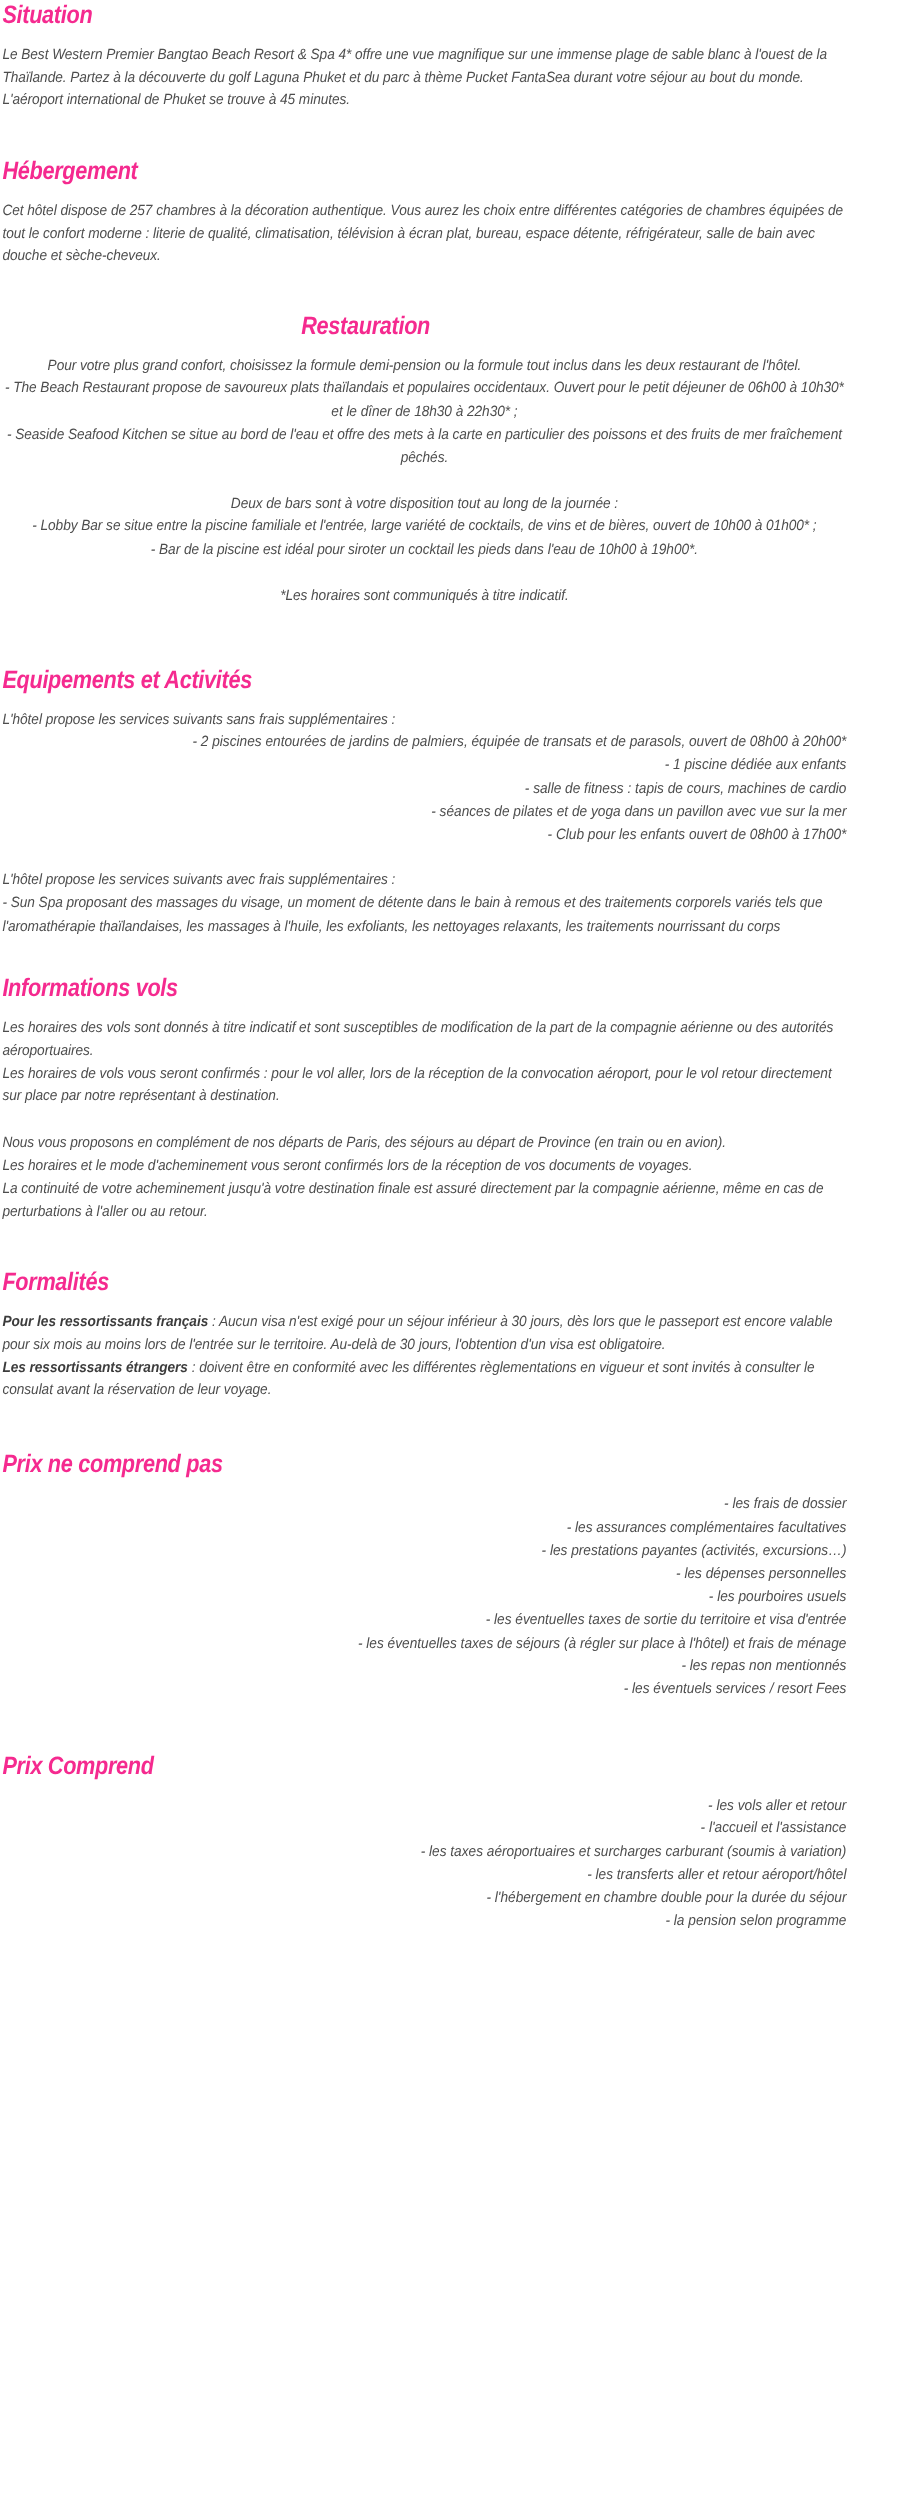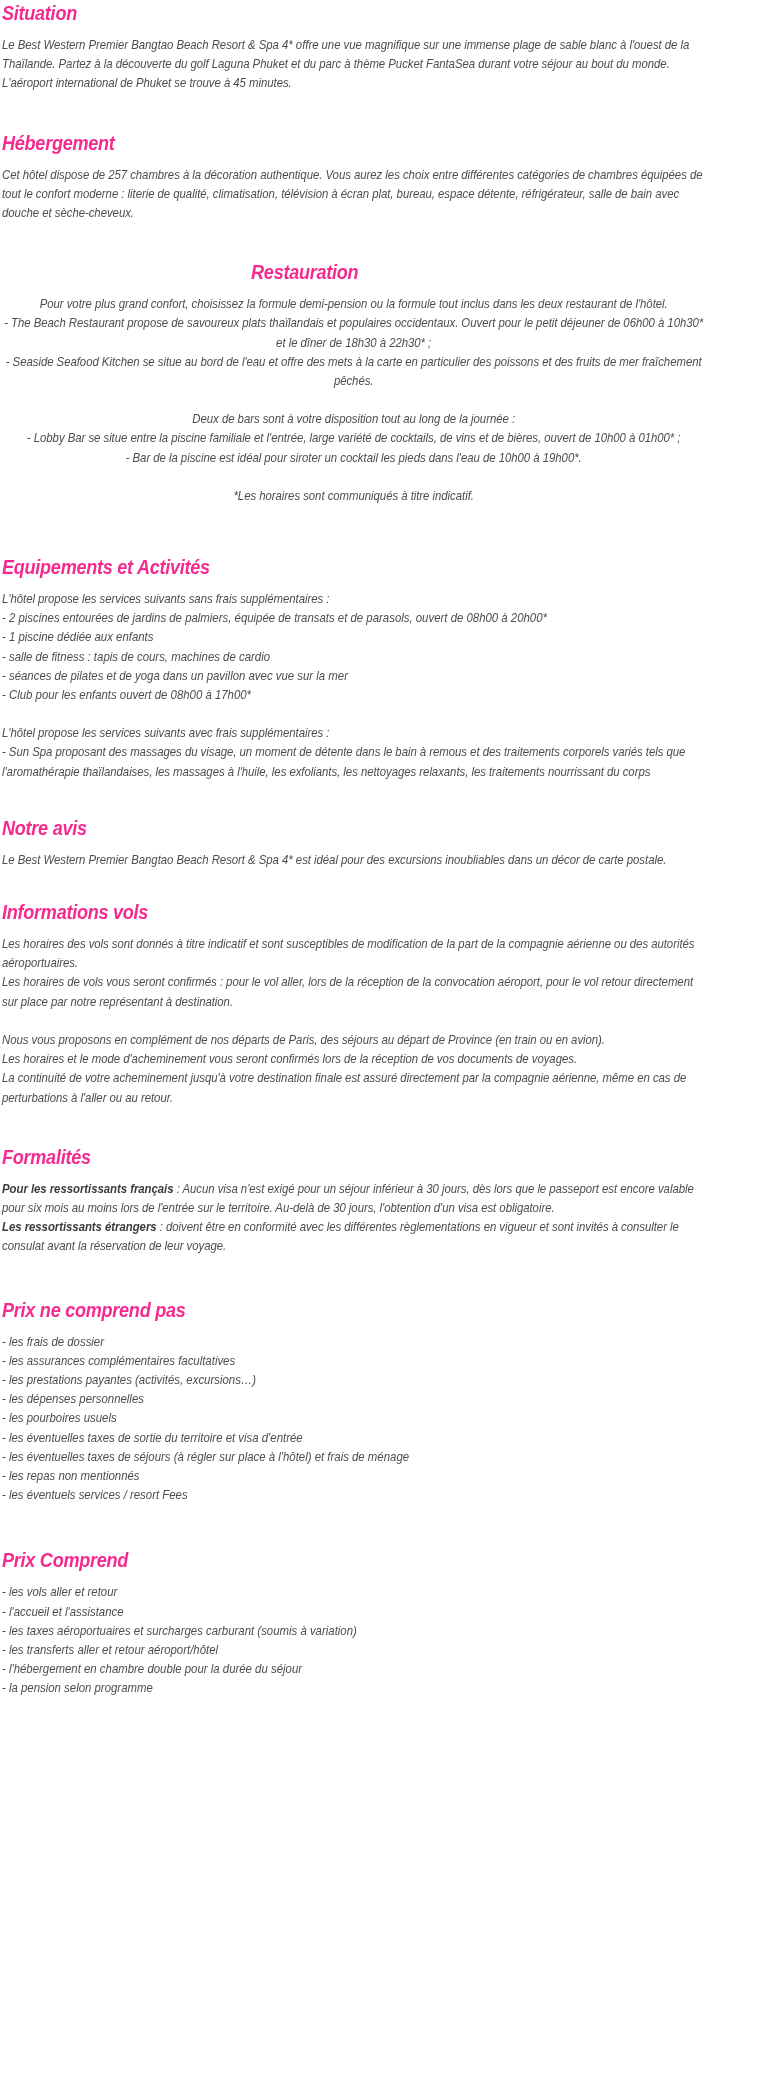--- a/index.html
+++ b/index.html
@@ -59,21 +59,21 @@
   .s-situation        { padding-top: 0px; }
   .s-hebergement      { padding-top: 36px; }
   .s-restauration     { padding-top: 36px; text-align: center; }
   .s-equipements      { padding-top: 48px; }
   .s-notreavis        { padding-top: 33px; }
   .s-infovols         { padding-top: 29px; }
   .s-formalites       { padding-top: 36px; }
   .s-prixcomprend     { padding-top: 42px; }
   .s-prixnecomprend   { padding-top: 40px; }
 
-  .list-block { margin-top: 0; }
+  .list-block { margin-top: 0; text-align: right; }
   .list-line {
     font-style: italic;
     font-size: 12.4px;
     line-height: 19.2px;
     color: #4d4d4d;
     transform: scaleX(0.92);
     transform-origin: left top;
     width: 108.6%;
     white-space: nowrap;
   }
@@ -112,25 +112,20 @@
         <div class="list-line">- 2 piscines entourées de jardins de palmiers, équipée de transats et de parasols, ouvert de 08h00 à 20h00*</div>
         <div class="list-line">- 1 piscine dédiée aux enfants</div>
         <div class="list-line">- salle de fitness : tapis de cours, machines de cardio</div>
         <div class="list-line">- séances de pilates et de yoga dans un pavillon avec vue sur la mer</div>
         <div class="list-line">- Club pour les enfants ouvert de 08h00 à 17h00*</div>
       </div>
     <div class="spacer-19"></div>
     <div class="body-text">L'hôtel propose les services suivants avec frais supplémentaires :<br>- Sun Spa proposant des massages du visage, un moment de détente dans le bain à remous et des traitements corporels variés tels que l'aromathérapie thaïlandaises, les massages à l'huile, les exfoliants, les nettoyages relaxants, les traitements nourrissant du corps</div>
   </section>
 
-  <section class="sec s-notreavis">
-    <h2 class="section-title">Notre avis</h2>
-    <div class="gap-after-title"></div>
-    <p class="body-text">Le Best Western Premier Bangtao Beach Resort &amp; Spa 4* est idéal pour des excursions inoubliables dans un décor de carte postale.</p>
-  </section>
 
   <section class="sec s-infovols">
     <h2 class="section-title">Informations vols</h2>
     <div class="gap-after-title"></div>
     <div class="body-text para-block">Les horaires des vols sont donnés à titre indicatif et sont susceptibles de modification de la part de la compagnie aérienne ou des autorités aéroportuaires.<br>Les horaires de vols vous seront confirmés : pour le vol aller, lors de la réception de la convocation aéroport, pour le vol retour directement sur place par notre représentant à destination.</div>
     <div class="body-text para-block">Nous vous proposons en complément de nos départs de Paris, des séjours au départ de Province (en train ou en avion).<br>Les horaires et le mode d'acheminement vous seront confirmés lors de la réception de vos documents de voyages.<br>La continuité de votre acheminement jusqu'à votre destination finale est assuré directement par la compagnie aérienne, même en cas de perturbations à l'aller ou au retour.</div>
   </section>
 
   <section class="sec s-formalites">
     <h2 class="section-title">Formalités</h2>

